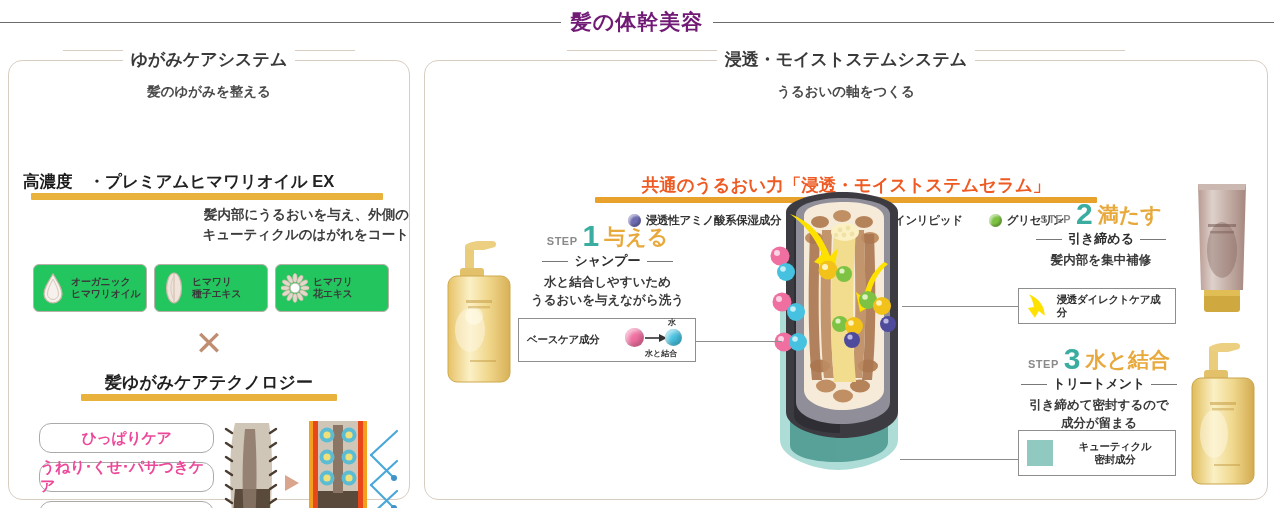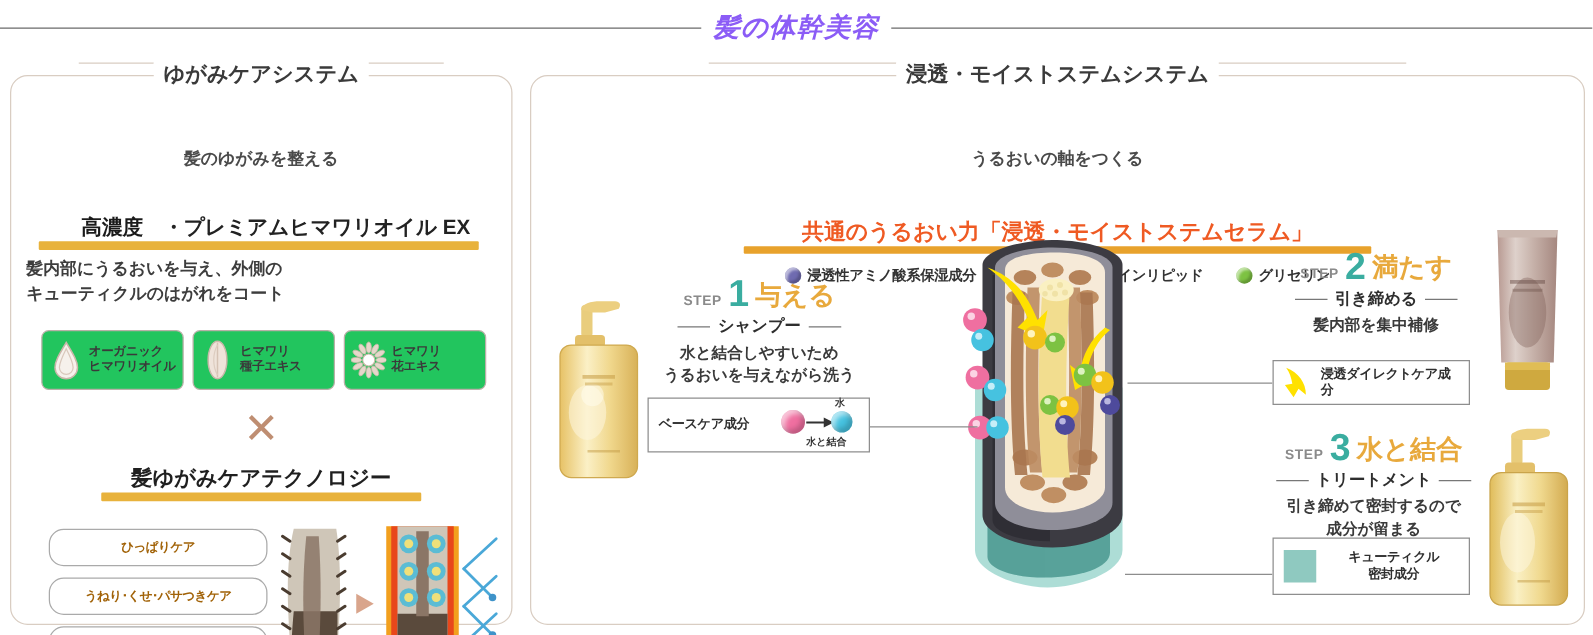--- a/index.html
+++ b/index.html
@@ -12,22 +12,22 @@
   }
   .root{position:relative;width:1274px;height:508px;}
 
   
   .top-title-wrap{
     position:absolute;left:0;top:6px;width:1274px;height:32px;
     display:flex;align-items:center;justify-content:center;
   }
   .top-rule{flex:1 1 auto;height:0;border-top:1.5px solid #6b6b6b;}
   .top-title{
-    font-size:21px;font-weight:bold;color:#8b5cf6;letter-spacing:1px;
-    padding:0 10px;white-space:nowrap;font-style:italic;
+    font-size:21px;font-weight:bold;color:#701a75;letter-spacing:1px;
+    padding:0 10px;white-space:nowrap;
   }
 
   
   .panel{
     position:absolute;border:1.5px solid #d9cdc2;border-radius:14px;
     background:#ffffff;
   }
   #panel-left{left:8px;top:60px;width:400px;height:438px;}
   #panel-right{left:424px;top:60px;width:842px;height:438px;}
 
@@ -37,36 +37,36 @@
     pointer-events:none;
   }
   .panel-head .hrule{flex:0 0 auto;width:60px;height:0;border-top:1.5px solid #d9cdc2;}
   #panel-right .panel-head .hrule{width:150px;}
   .panel-head .htext{
     font-size:17px;font-weight:bold;color:#3a3a3a;white-space:nowrap;
     padding:0 8px;background:#fff;line-height:20px;
   }
   .panel-sub{
     position:absolute;top:22px;left:0;width:100%;text-align:center;
-    font-size:13.5px;font-weight:bold;color:#4a4a4a;margin-top:35px;
+    font-size:13.5px;font-weight:bold;color:#4a4a4a;
   }
 
   
   .hl-line{
-    position:absolute;display:flex;align-items:baseline;white-space:nowrap;margin-left:42px;
+    position:absolute;display:flex;align-items:baseline;white-space:nowrap;
   }
   #left-hl{left:14px;top:110px;font-size:16.5px;font-weight:bold;color:#222;}
   #left-hl .em{color:#1a1a1a;}
   .hl-underline{
     position:absolute;height:7px;background:#e8b23c;border-radius:1px;
   }
   #left-hl-ul{left:22px;top:132px;width:352px;}
 
   .left-desc{
-    position:absolute;left:12px;top:144px;width:400px;text-align:left;
+    position:absolute;left:0;top:144px;width:400px;text-align:right;
     font-size:13.5px;line-height:1.45;font-weight:bold;color:#3d3d3d;
   }
 
   .ing-row{
     position:absolute;left:24px;top:203px;width:356px;
     display:flex;gap:7px;
   }
   .ing-box{
     flex:1 1 0;height:48px;border:1.2px solid #b9b0a8;border-radius:6px;
     display:flex;align-items:center;gap:4px;padding:0 5px;box-sizing:border-box;
@@ -86,21 +86,21 @@
   #left-hl2{
     position:absolute;left:0;top:310px;width:400px;text-align:center;
     font-size:17px;font-weight:bold;color:#1f1f1f;
   }
   #left-hl2-ul{left:72px;top:333px;width:256px;}
 
   .care-list{position:absolute;left:30px;top:362px;width:175px;}
   .care-item{
     height:28px;border:1.2px solid #aaa;border-radius:12px;margin-bottom:9px;
     display:flex;align-items:center;justify-content:center;
-    font-size:10px;font-weight:bold;color:#a16207;background:#fff;
+    font-size:15px;font-weight:bold;color:#ec4899;background:#fff;
     letter-spacing:-0.4px;
   }
 
   .hair-compare{position:absolute;left:212px;top:358px;width:180px;height:125px;}
 
   
   #right-hl{
     position:absolute;left:0;top:112px;width:842px;text-align:center;
     font-size:17.5px;font-weight:bold;color:#ef5a23;white-space:nowrap;
   }

